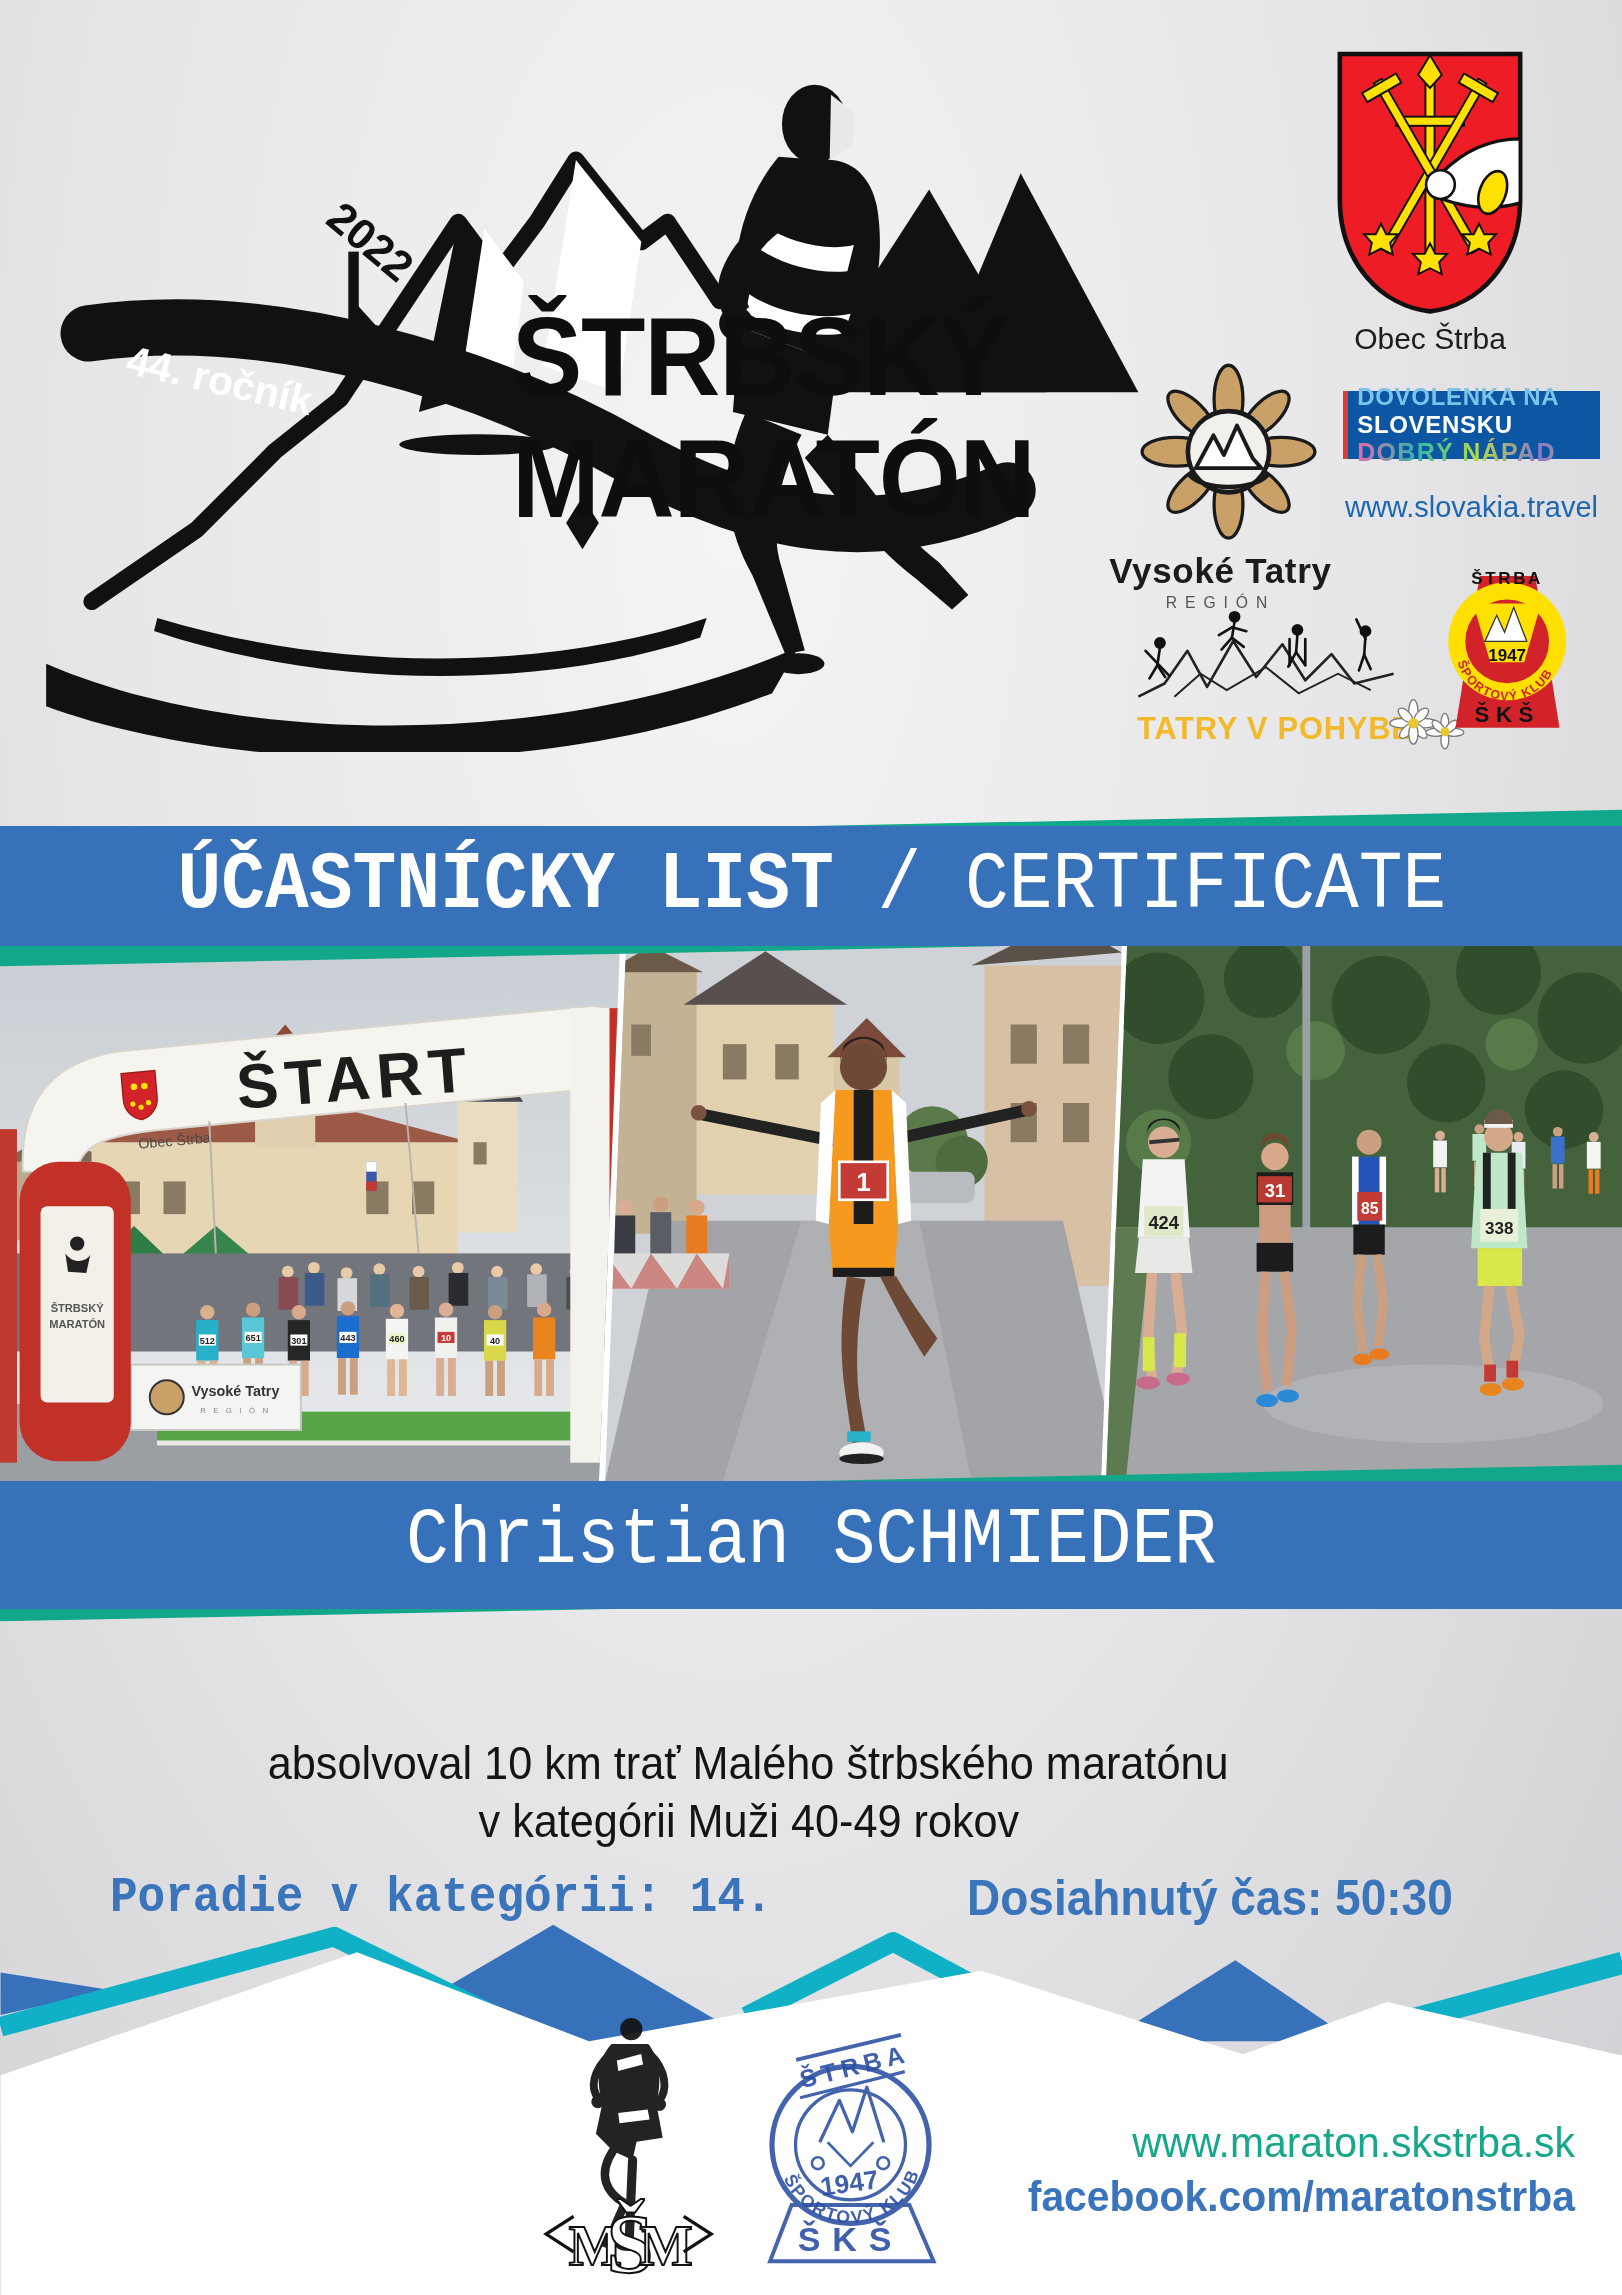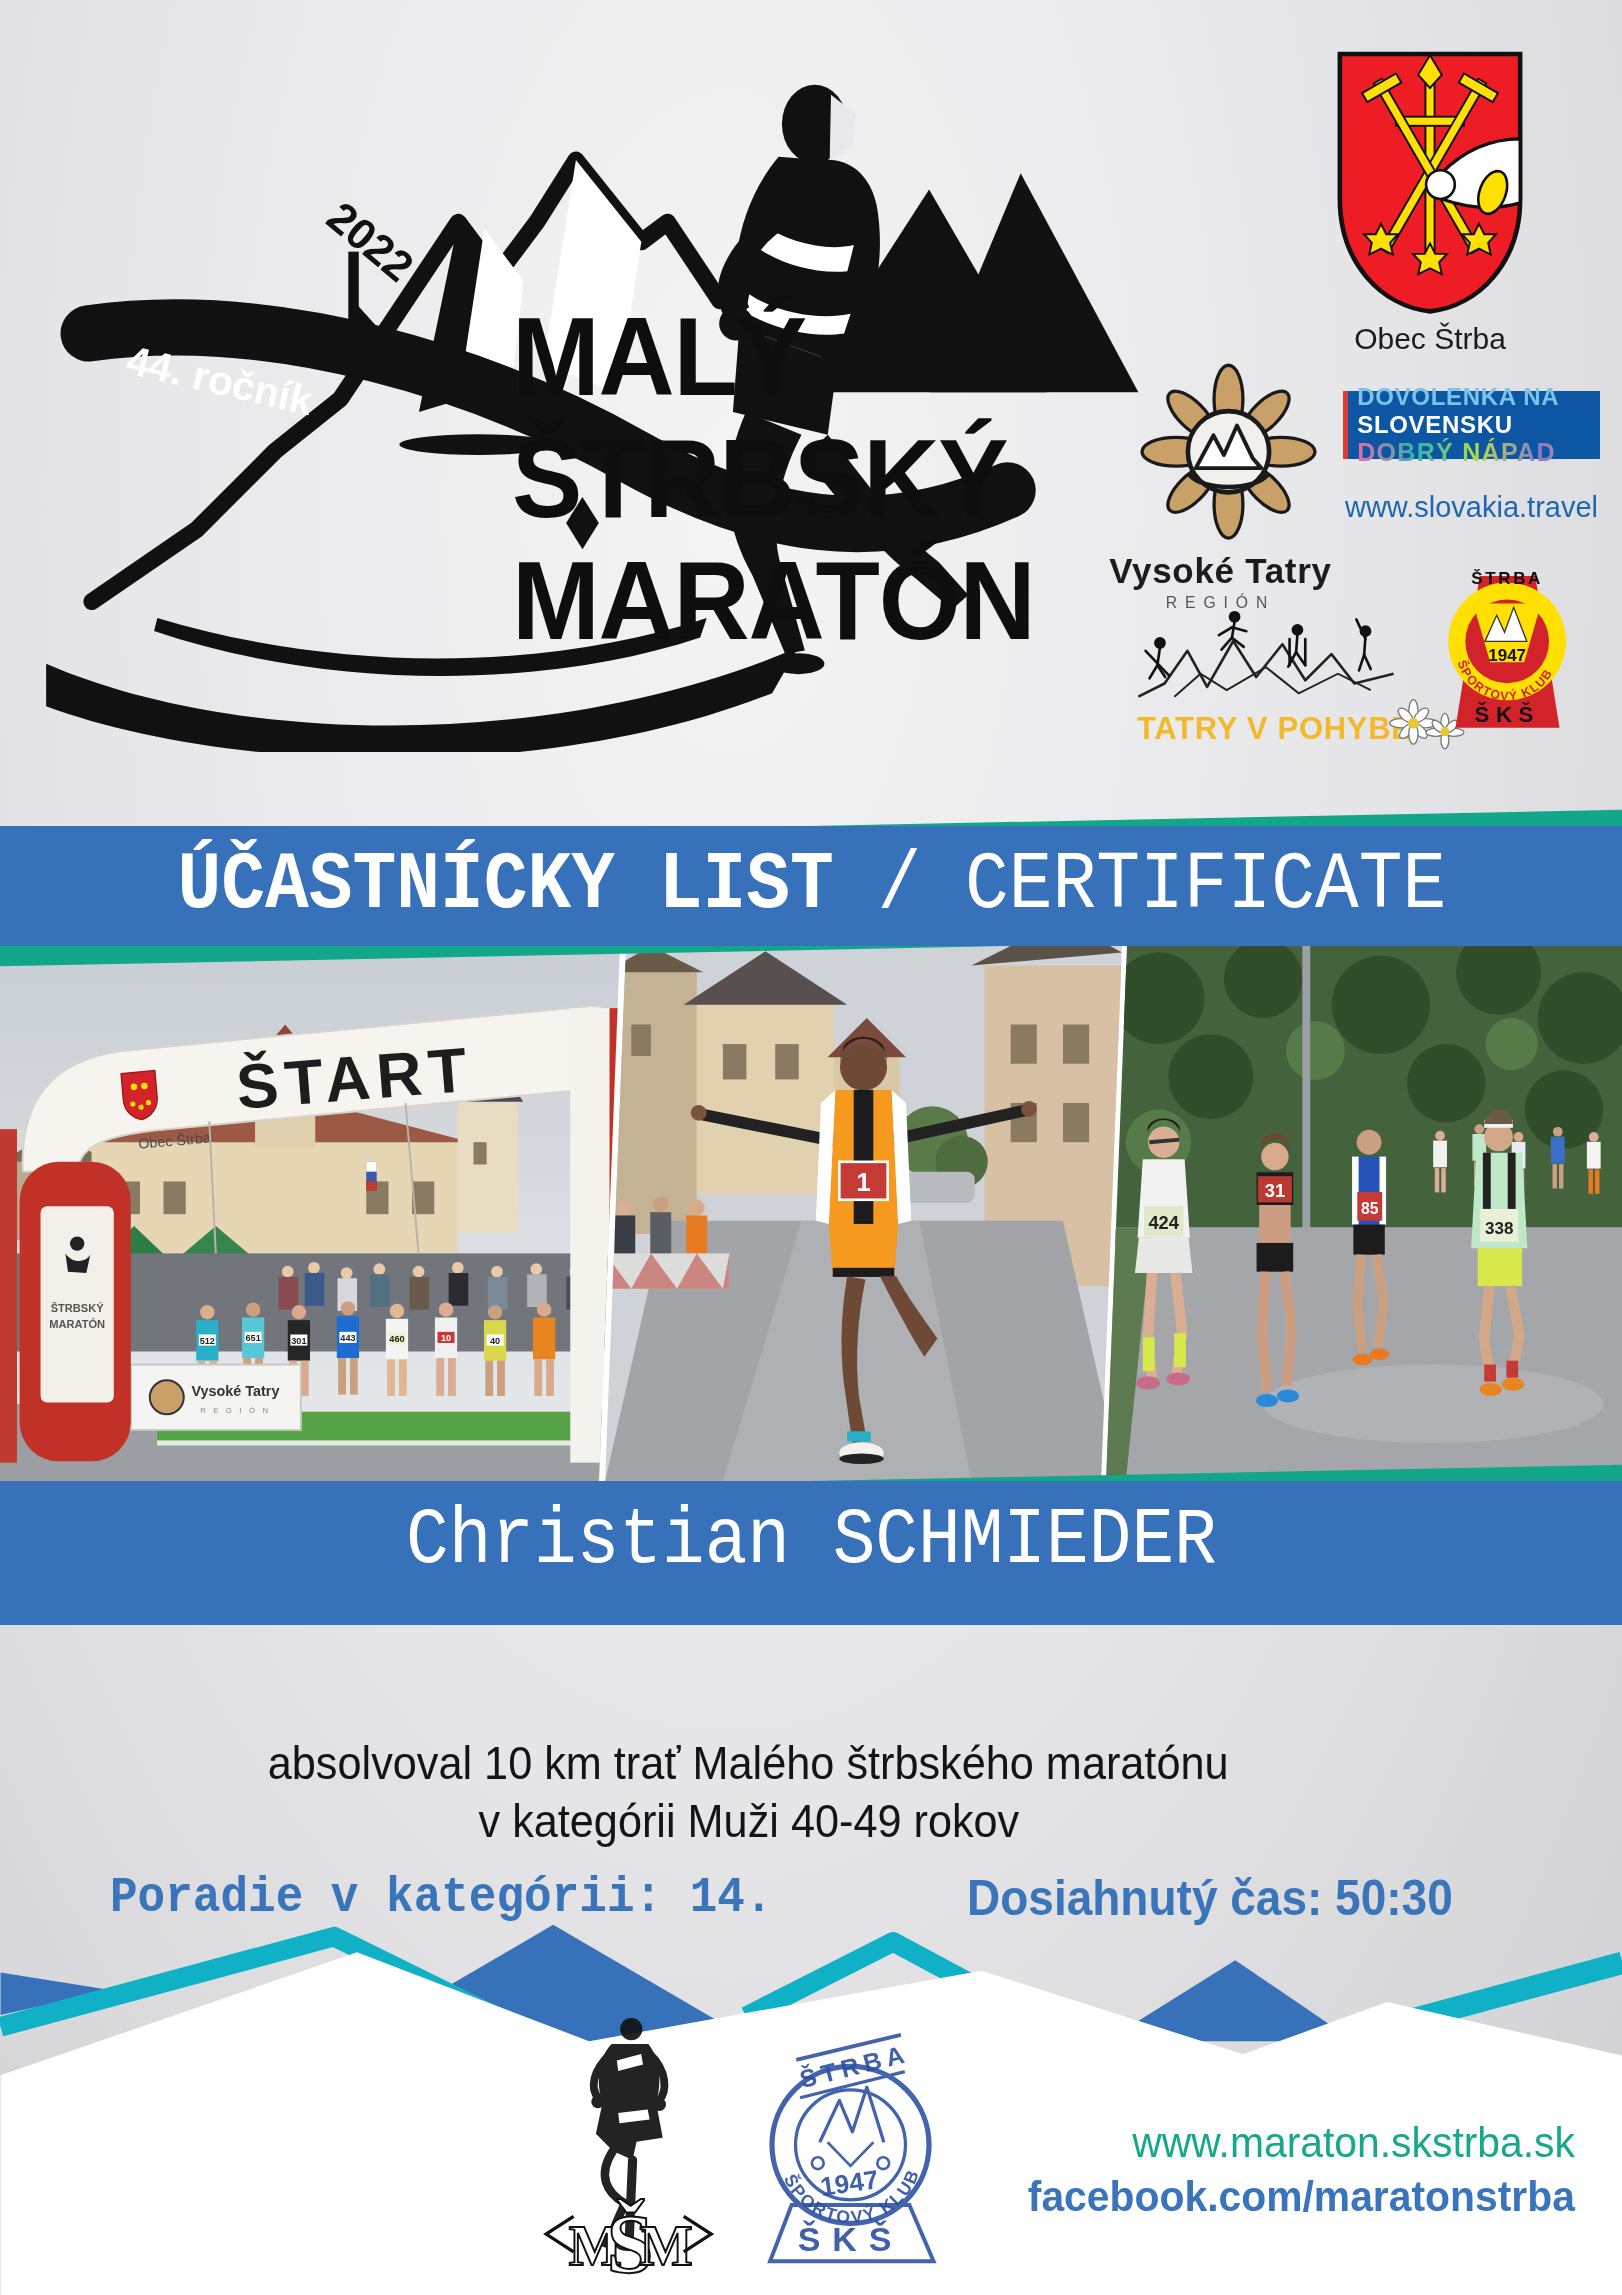--- a/index.html
+++ b/index.html
@@ -86,21 +86,20 @@
     <g>
       <path d="M95,470 C380,430 700,530 930,660 C1120,765 1300,800 1500,710" fill="none" stroke="#111" stroke-width="86" stroke-linecap="round"></path>
       <path d="M30,975 C330,1105 820,1105 1180,950 L1140,1020 C790,1160 300,1140 30,1040 Z" fill="#111"></path>
       <path d="M200,905 C480,990 800,985 1040,905 L1030,935 C790,1015 460,1015 195,925 Z" fill="#111"></path>
       <text x="150" y="530" font-size="62" font-weight="700" fill="#fff" transform="rotate(13 150 530)">44. ročník</text>
       <text x="455" y="300" font-size="66" font-weight="700" fill="#111" transform="rotate(40 455 300)">2022</text>
     </g>
   </svg>
 
   <div class="abs title">
-    <div><span class="condL">MALÝ</span></div>
     <div><span class="condL">ŠTRBSKÝ</span></div>
     <div><span class="condL">MARATÓN</span></div>
   </div>
 
   <svg class="abs" style="left:1332px;top:47px;" width="196" height="270" viewBox="0 0 300 412">
     <path d="M12,10 H288 V232 C288,330 224,396 150,404 C76,396 12,330 12,232 Z" fill="#ee1c24" stroke="#111" stroke-width="7"></path>
     <g stroke="#111" stroke-width="3" fill="#ffe000">
       <rect x="143" y="42" width="14" height="290"></rect>
       <rect x="98" y="106" width="104" height="14"></rect>
       <polygon points="150,12 168,42 150,62 132,42"></polygon>
@@ -558,21 +557,21 @@
 
   <div class="abs teal-band" style="top:826px;height:124px;"></div>
   <div class="abs blue-band" style="top:826px;height:120px;">
     <span class="cond band1-text">
       <b>ÚČASTNÍCKY LIST</b>
       <span class="lt">/ CERTIFICATE</span>
     </span>
   </div>
 
   <div class="abs teal-band" style="top:1481px;height:124px;"></div>
-  <div class="abs blue-band" style="top:1481px;height:144px;">
+  <div class="abs blue-band" style="top:1481px;height:128px;">
     <span class="cond name-text">Christian SCHMIEDER</span>
   </div>
 
   <div class="abs result">
     <div><span class="cond" style="transform:scaleX(.92);">absolvoval 10 km trať Malého štrbského maratónu</span></div>
     <div><span class="cond" style="transform:scaleX(.92);">v kategórii Muži 40-49 rokov</span></div>
   </div>
 
   <div class="abs ranktime" style="left:110px;top:1869px;font-family:Liberation Mono, monospace;">
     <span class="condL" style="transform:scaleX(.92);"><span>Poradie v kategórii:</span> <span>14.</span></span>

